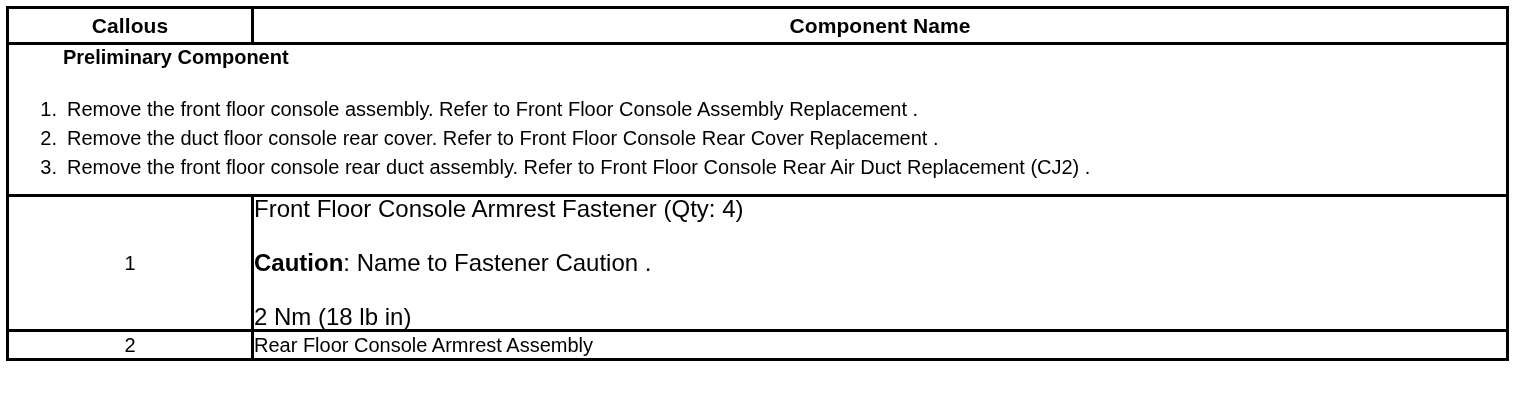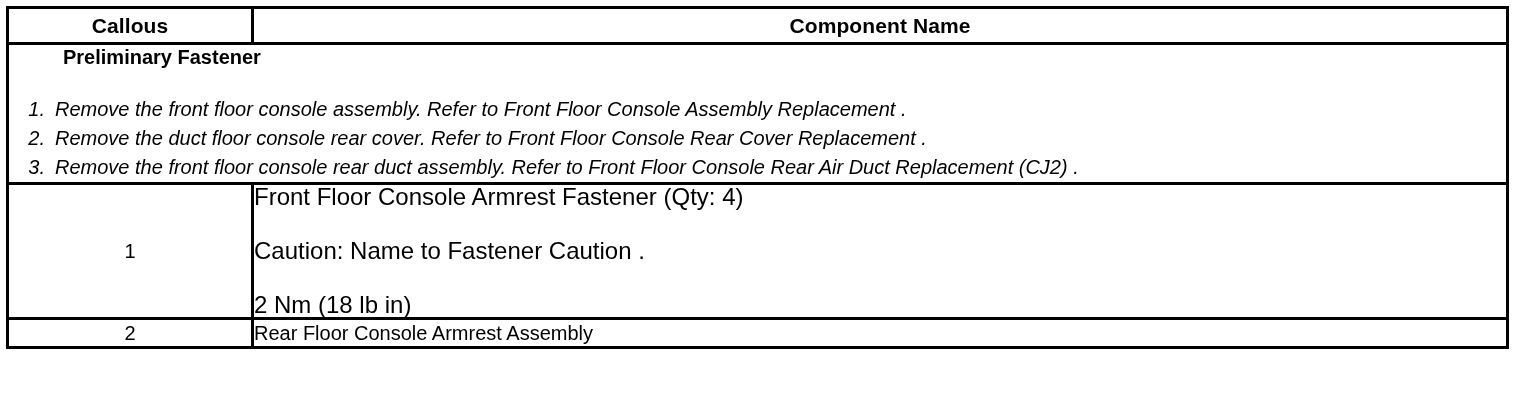--- a/index.html
+++ b/index.html
@@ -63,24 +63,23 @@
   }
   .prelim-title {
     font-weight: bold;
     font-size: 20px;
     padding-left: 54px;
     line-height: 24px;
     margin-bottom: 26px;
     white-space: nowrap;
   }
   .prelim-list {
-    margin: 0;
+    margin: 12px;
     padding: 0;
     list-style: none;
-    font-style: italic;
   }
   .prelim-list li {
     font-size: 20px;
     line-height: 29px;
     white-space: nowrap;
     padding-left: 0;
   }
   .li-num {
     display: inline-block;
     width: 46px;
@@ -105,21 +104,21 @@
     vertical-align: top;
     font-size: 24px;
     line-height: 24px;
   }
   .comp-line {
     margin: 0 0 30px 0;
     white-space: nowrap;
   }
   .comp-line:last-child { margin-bottom: 0; }
   .comp-line.bold { font-weight: normal; }
-  .lbl-bold { font-weight: normal; }
+  .lbl-bold { font-weight: bold; }
 
   .comp-cell-single {
     padding: 6px 8px 6px 10px;
     vertical-align: middle;
     font-size: 20px;
     line-height: 26px;
     white-space: nowrap;
   }
   .row-last .callout-num { line-height: 26px; }
 </style>
@@ -138,21 +137,21 @@
       <tr>
         <th class="hdr-cell">Callous</th>
         <th class="hdr-cell">Component Name</th>
       </tr>
     </thead>
 
     <tbody>
 
       <tr>
         <td class="prelim-cell" colspan="2">
-          <div class="prelim-title">Preliminary Fastener</div>
+          <div class="prelim-title">Preliminary Component</div>
           <ol class="prelim-list">
             <li>
               <span class="li-num">1.</span><span class="li-text">Remove the front floor console assembly. Refer to Front Floor Console Assembly Replacement .</span>
             </li>
             <li>
               <span class="li-num">2.</span><span class="li-text">Remove the duct floor console rear cover. Refer to Front Floor Console Rear Cover Replacement .</span>
             </li>
             <li>
               <span class="li-num">3.</span><span class="li-text">Remove the front floor console rear duct assembly. Refer to Front Floor Console Rear Air Duct Replacement (CJ2) .</span>
             </li>

